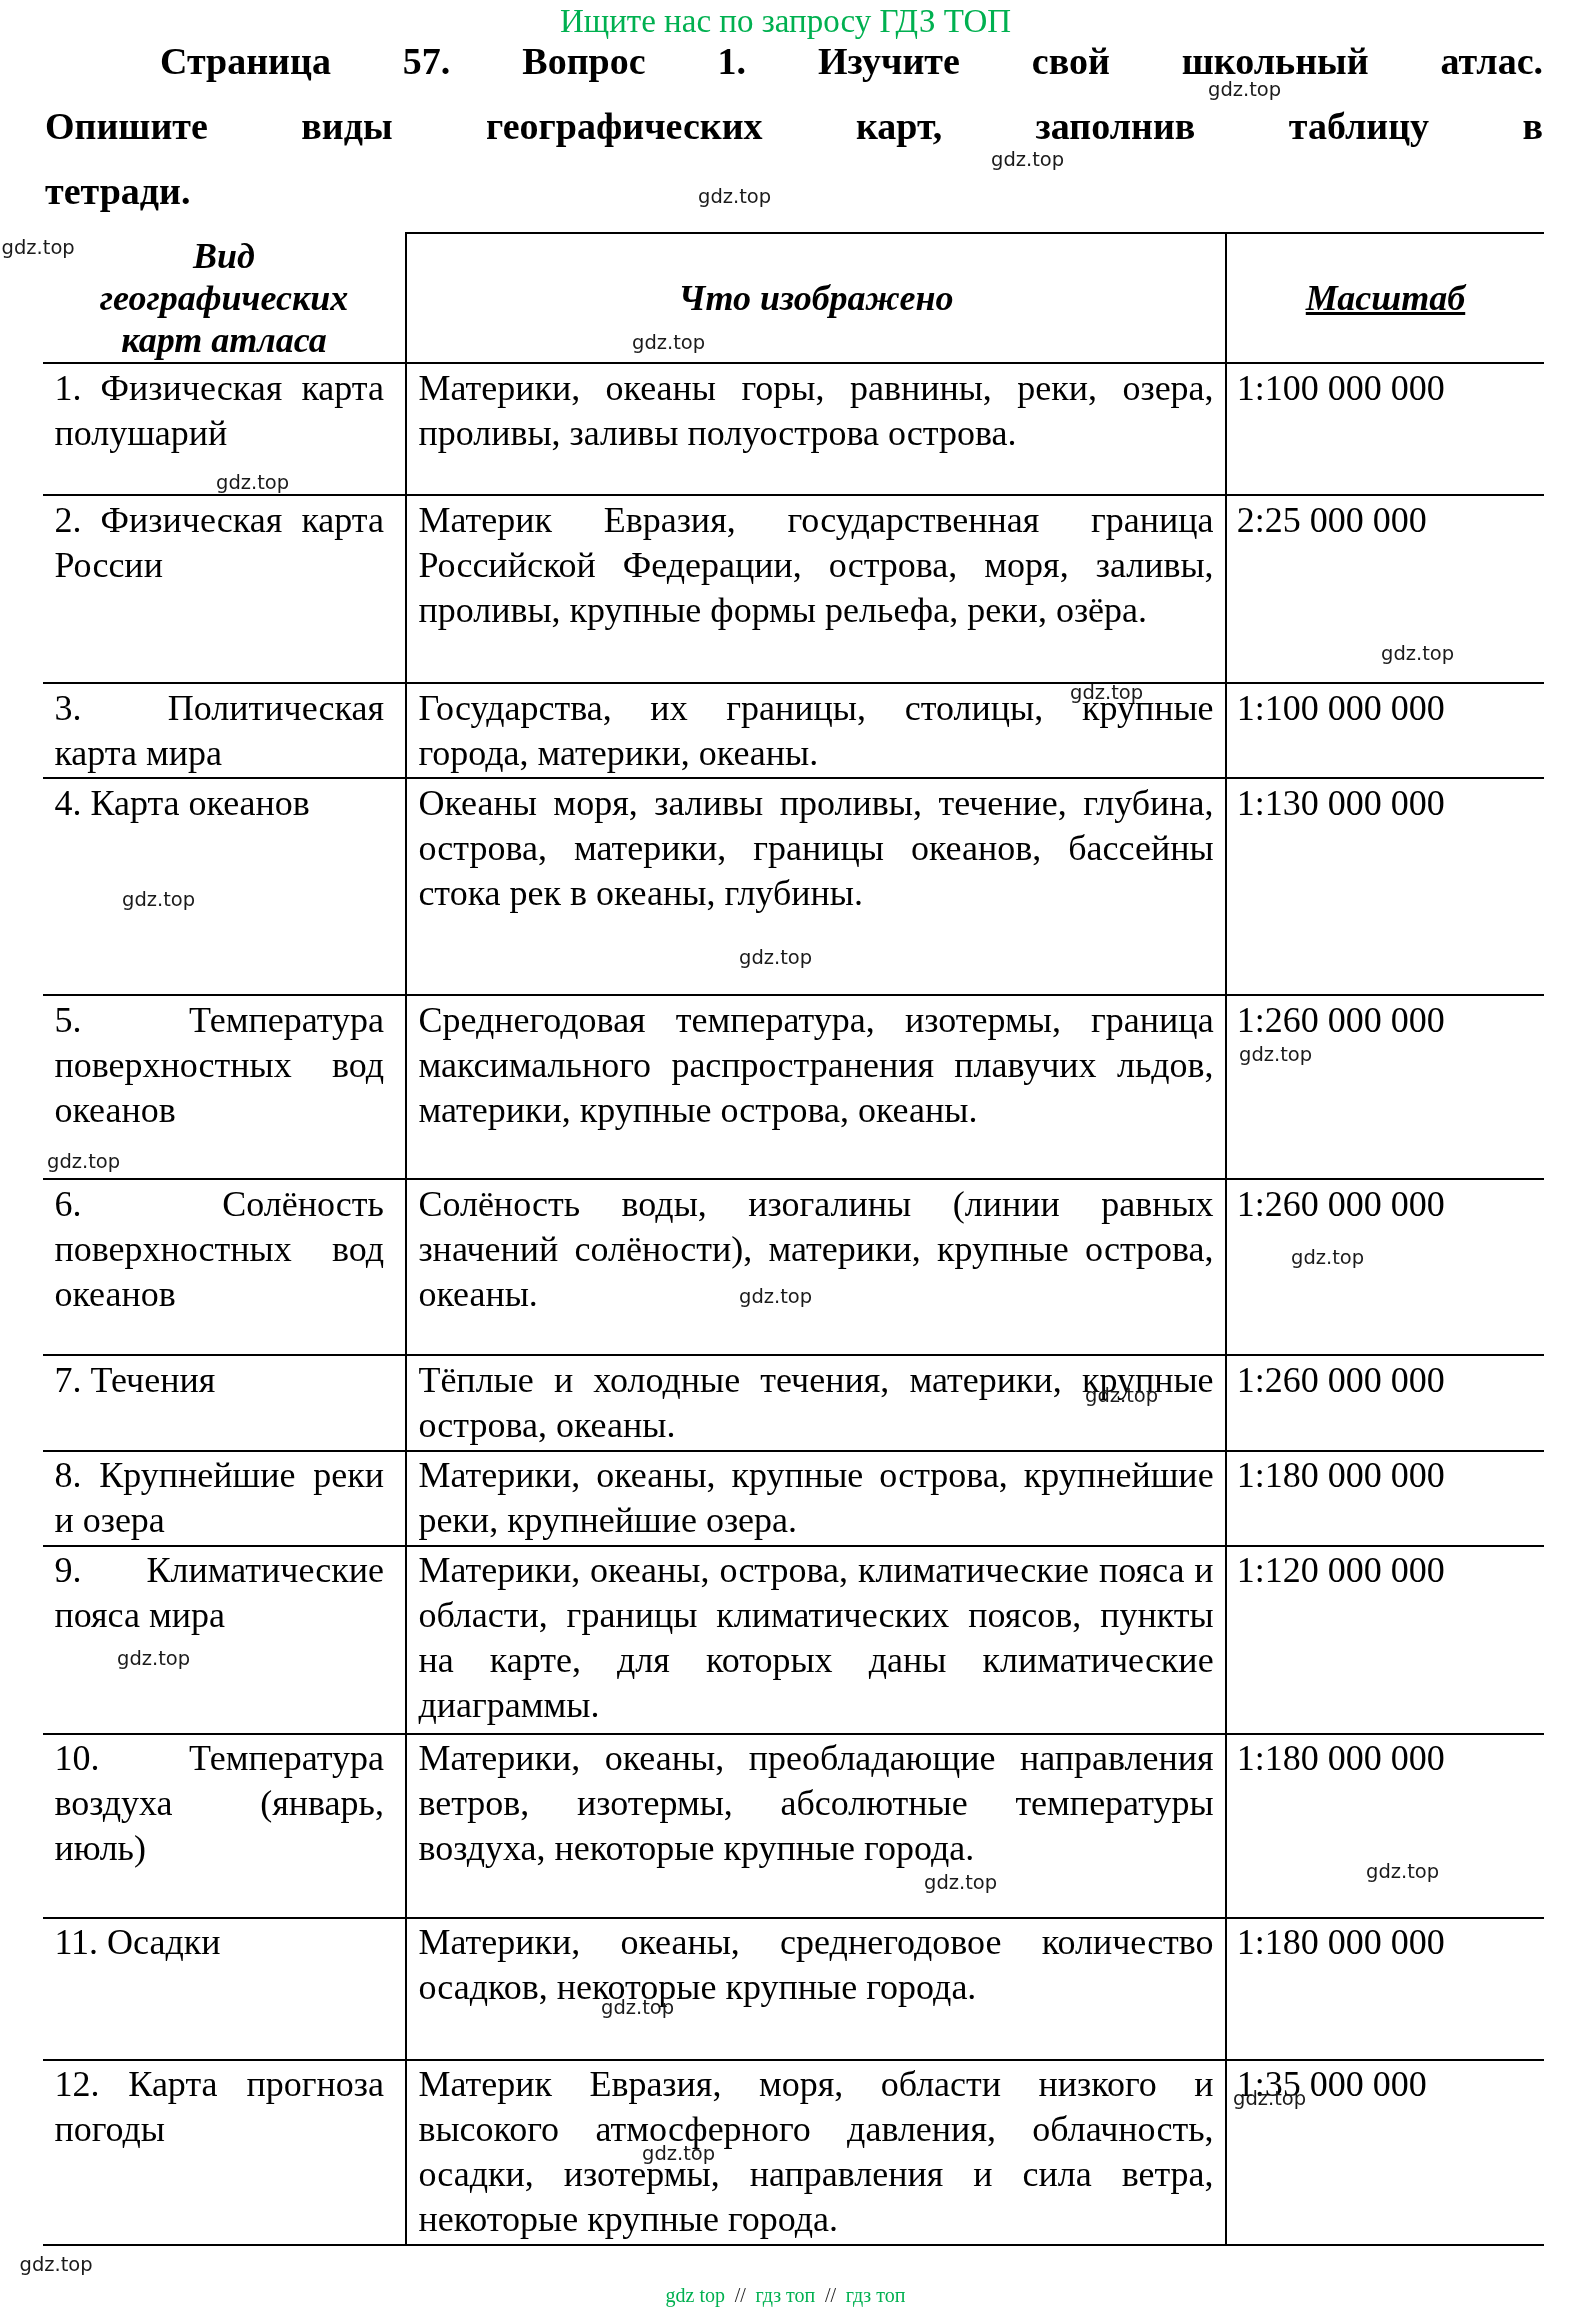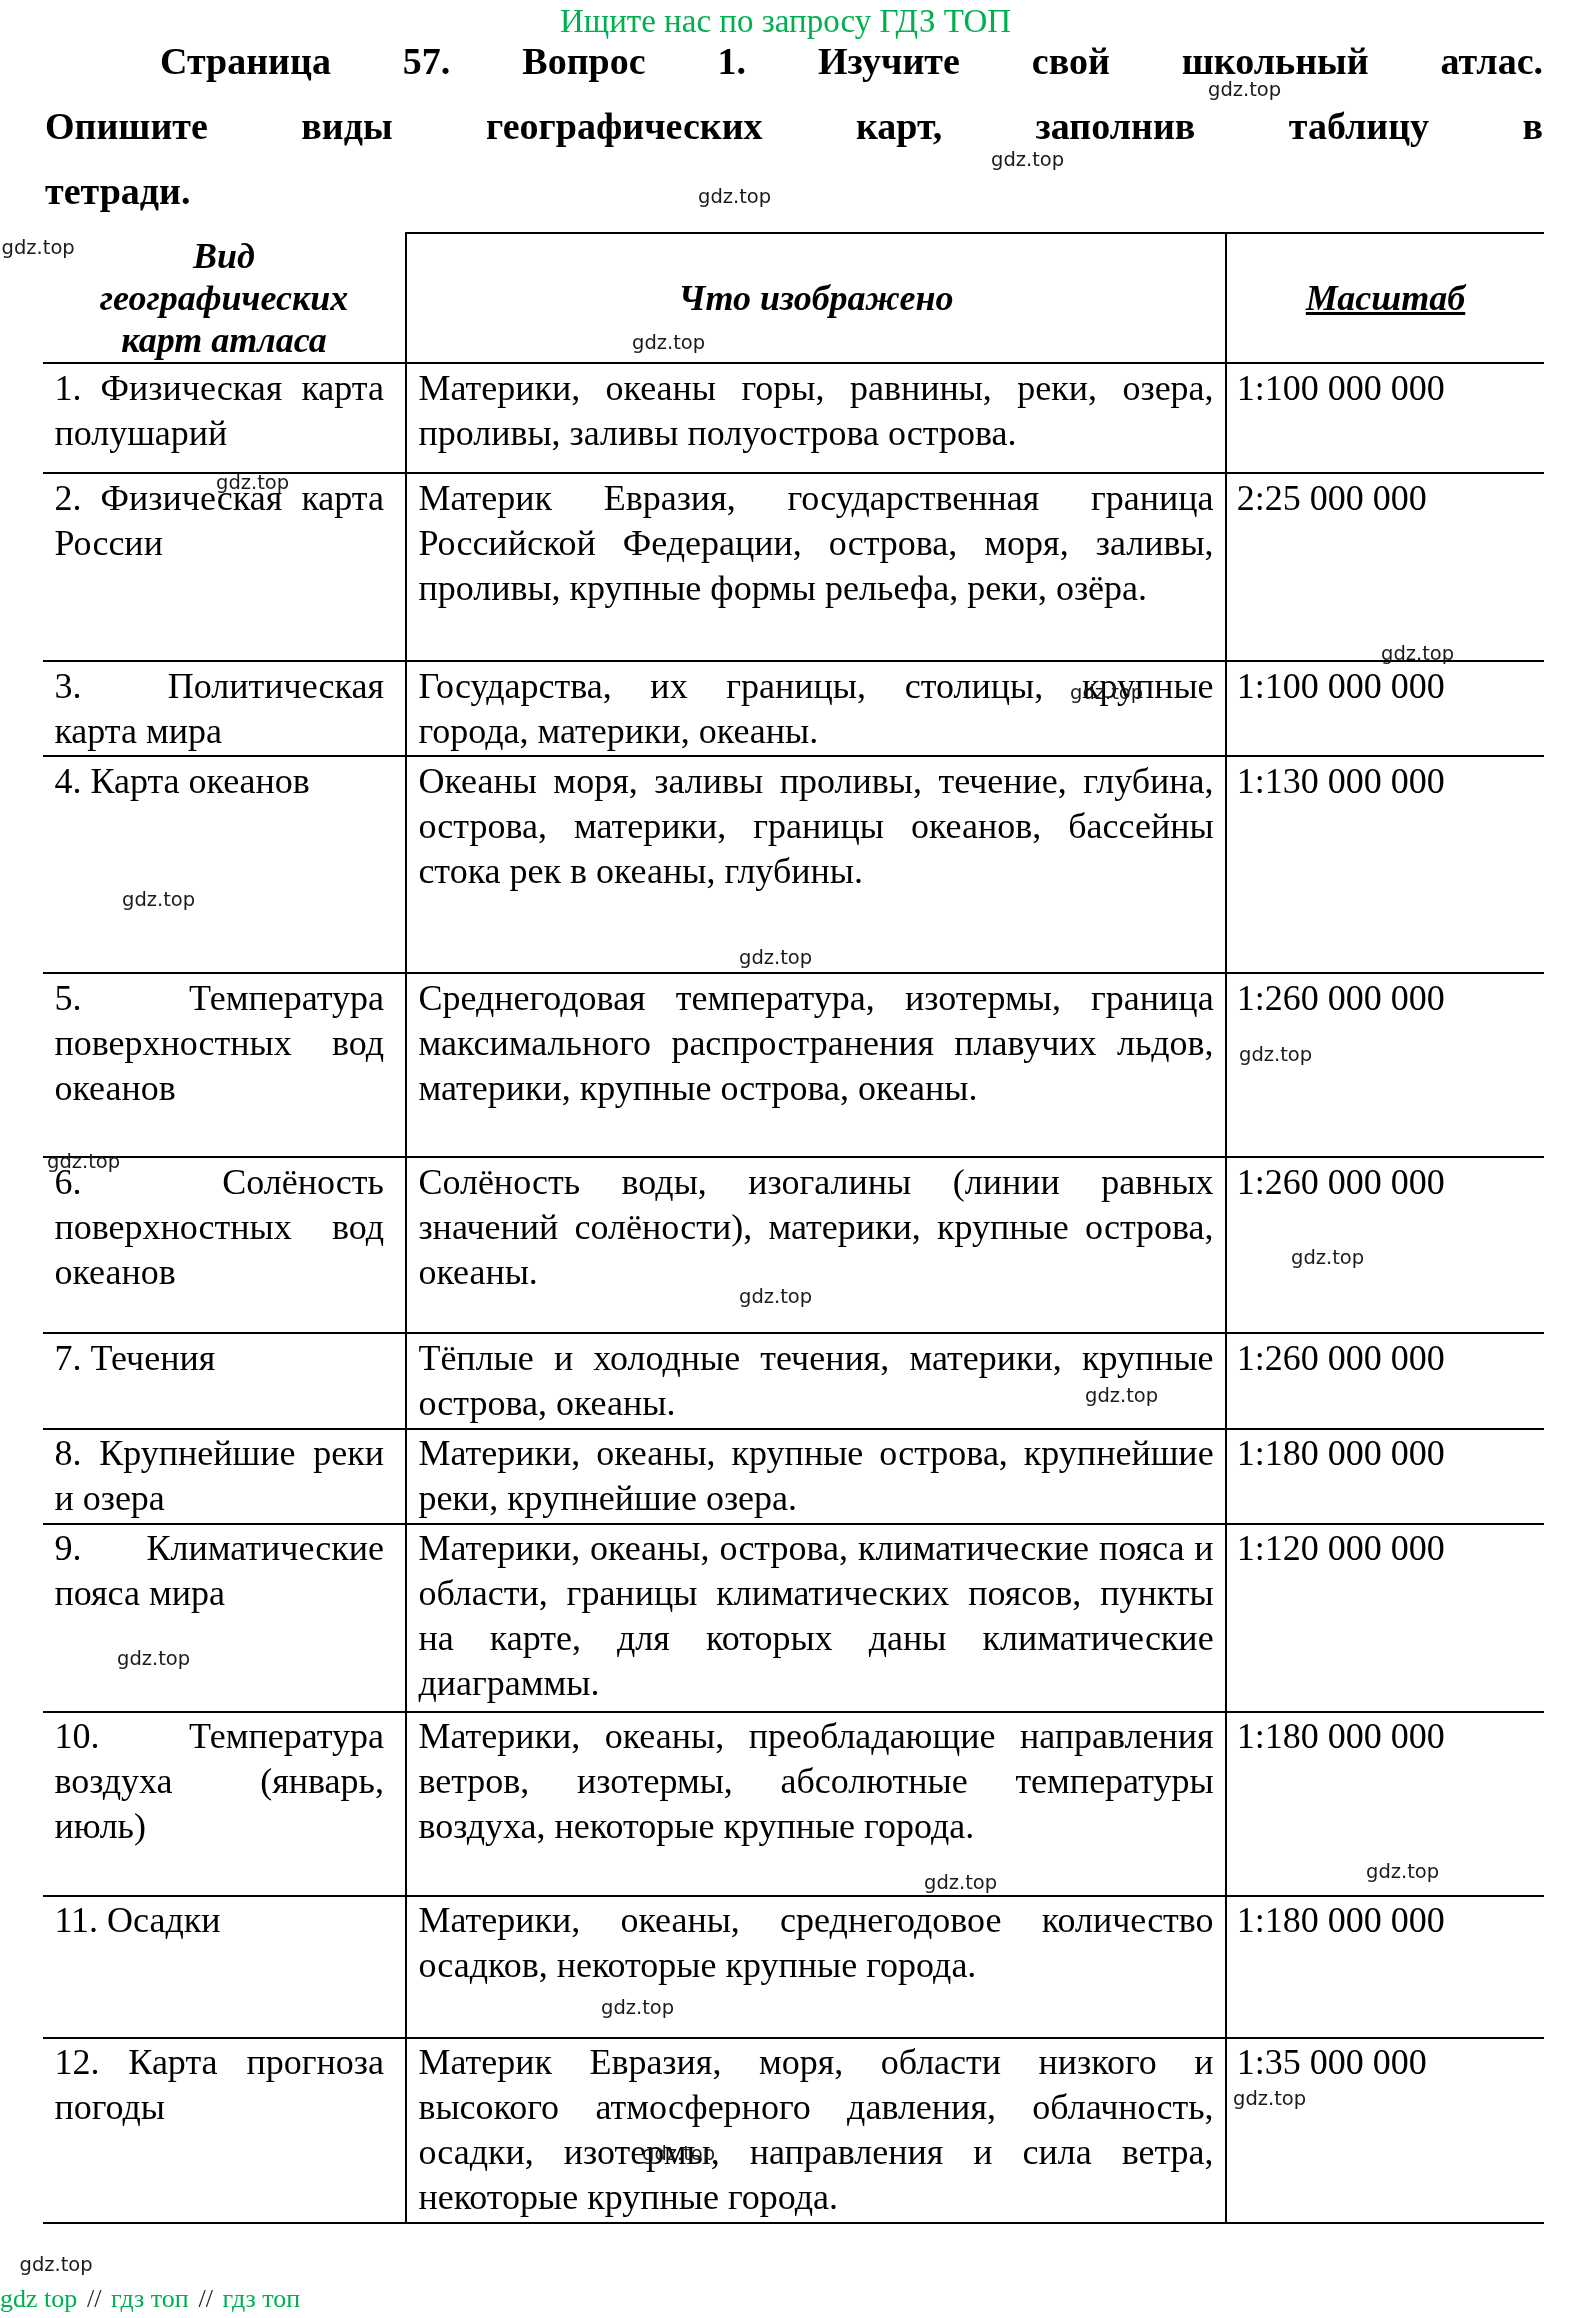--- a/index.html
+++ b/index.html
@@ -67,22 +67,22 @@
     position: absolute;
     font-family: "DejaVu Sans", sans-serif;
     font-size: 19.5px;
     color: #1a1a1a;
     white-space: nowrap;
   }
   .footer {
     position: absolute;
     top: 2284px; left: 0;
     width: 100%;
-    text-align: left;
-    font-size: 26px;
+    text-align: center;
+    font-size: 20px;
   }
   .footer .fg { color: #00b050; }
   .footer .fs { color: #222222; margin: 0 9.7px; }
 </style>
 </head>
 <body>
 
 <div class="page">
 
   <div class="banner">Ищите нас по запросу ГДЗ ТОП</div>
@@ -98,21 +98,21 @@
       <col style="width:363px">
       <col style="width:820px">
       <col style="width:318px">
     </colgroup>
     <tbody>
         <tr style="height:126px">
       <th>Вид географических карт атласа</th>
       <th class="c-mid">Что изображено</th>
       <th><span class="underline">Масштаб</span></th>
     </tr>
-    <tr style="height:110px">
+    <tr style="height:132px">
       <td class="col-type">1. Физическая карта полушарий</td>
       <td class="col-depicted c-mid">Материки, океаны горы, равнины, реки, озера, проливы, заливы полуострова острова.</td>
       <td class="col-scale">1:100 000 000</td>
     </tr>
     <tr style="height:188px">
       <td class="col-type">2. Физическая карта России</td>
       <td class="col-depicted c-mid">Материк Евразия, государственная граница Российской Федерации, острова, моря, заливы, проливы, крупные формы рельефа, реки, озёра.</td>
       <td class="col-scale">2:25 000 000</td>
     </tr>
     <tr style="height:91px">

